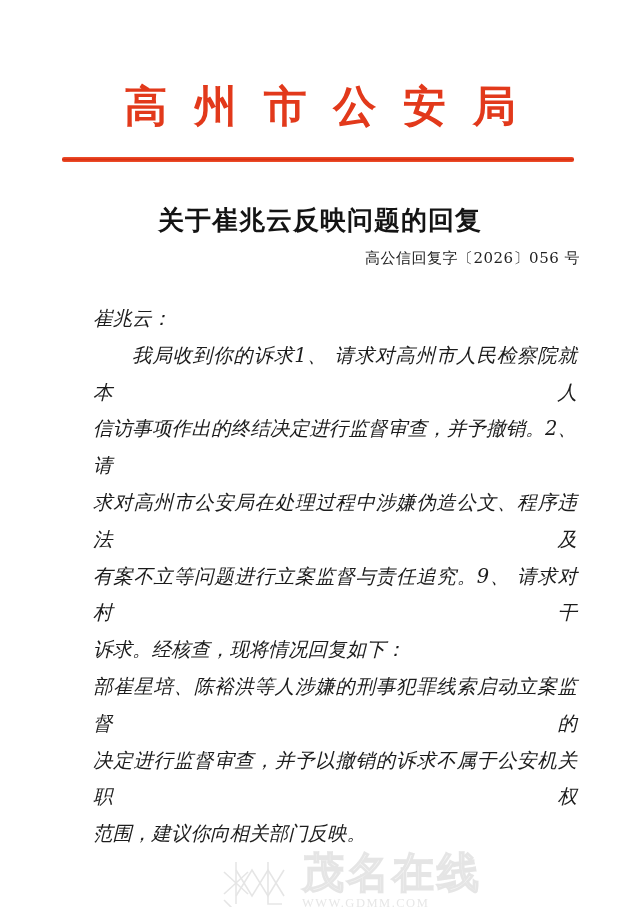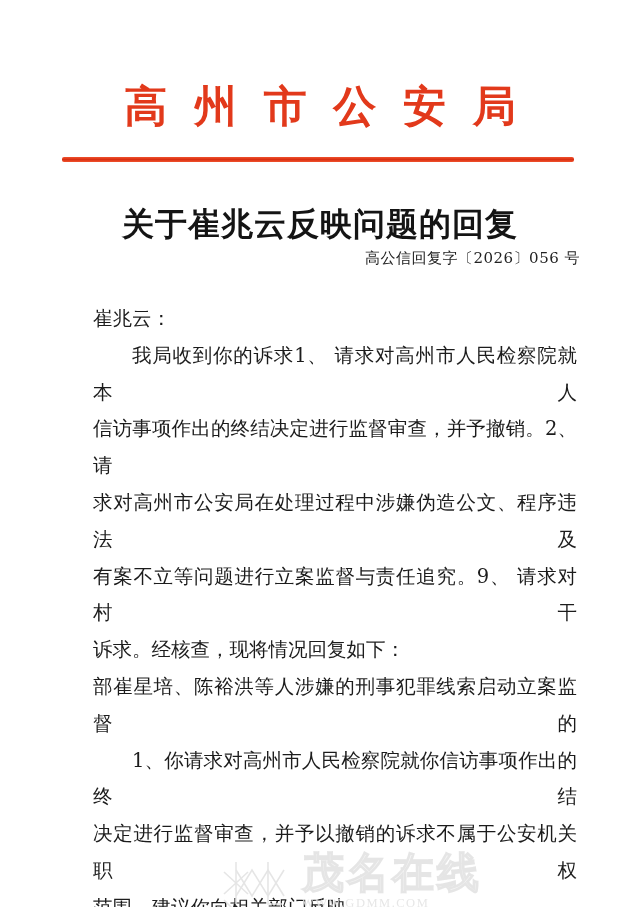--- a/index.html
+++ b/index.html
@@ -38,21 +38,21 @@
     border-radius: 2px;
   }
 
   
   .doc-title {
     position: absolute;
     top: 203px;
     left: 0;
     width: 100%;
     text-align: center;
-    font-size: 32px;
+    font-size: 26px;
     font-weight: bold;
     color: #141414;
     letter-spacing: 1px;
     white-space: nowrap;
   }
   .doc-number {
     position: absolute;
     top: 249px;
     left: 0;
     right: 60px;
@@ -66,21 +66,21 @@
   
   .doc-body {
     position: absolute;
     top: 301px;
     left: 93px;
     width: 484px;
     font-size: 19.5px;
     line-height: 36.8px;
     color: #1c1c1c;
   }
-  .para { margin: 0; }
+  .para { margin: 0; font-style: italic; }
   .line { text-align: justify; white-space: normal; }
   .line.fill { text-align-last: justify; }
   .line.indent { text-indent: 2em; }
 
   
   .watermark {
     position: absolute;
     left: 222px;
     top: 852px;
     display: flex;
@@ -128,21 +128,20 @@
       </div>
       <div class="para">
         <div class="line indent fill">我局收到你的诉求1、 请求对高州市人民检察院就本人</div>
         <div class="line fill">信访事项作出的终结决定进行监督审查，并予撤销。2、请</div>
         <div class="line fill">求对高州市公安局在处理过程中涉嫌伪造公文、程序违法及</div>
         <div class="line fill">有案不立等问题进行立案监督与责任追究。9、 请求对村干</div>
         <div class="line">诉求。经核查，现将情况回复如下：</div>
         <div class="line fill">部崔星培、陈裕洪等人涉嫌的刑事犯罪线索启动立案监督的</div>
       </div>
       <div class="para">
-        <div class="line indent fill">1、你请求对高州市人民检察院就你信访事项作出的终结</div>
         <div class="line fill">决定进行监督审查，并予以撤销的诉求不属于公安机关职权</div>
         <div class="line">范围，建议你向相关部门反映。</div>
       </div>
     </div>
 
   <div class="watermark">
     <svg class="wm-icon" width="72" height="54" viewBox="0 0 72 54" fill="none" stroke="#e3e3e3" stroke-width="1.6">
       <path d="M14 6 L14 48"></path>
       <path d="M2 16 L26 38"></path>
       <path d="M2 38 L26 16"></path>

